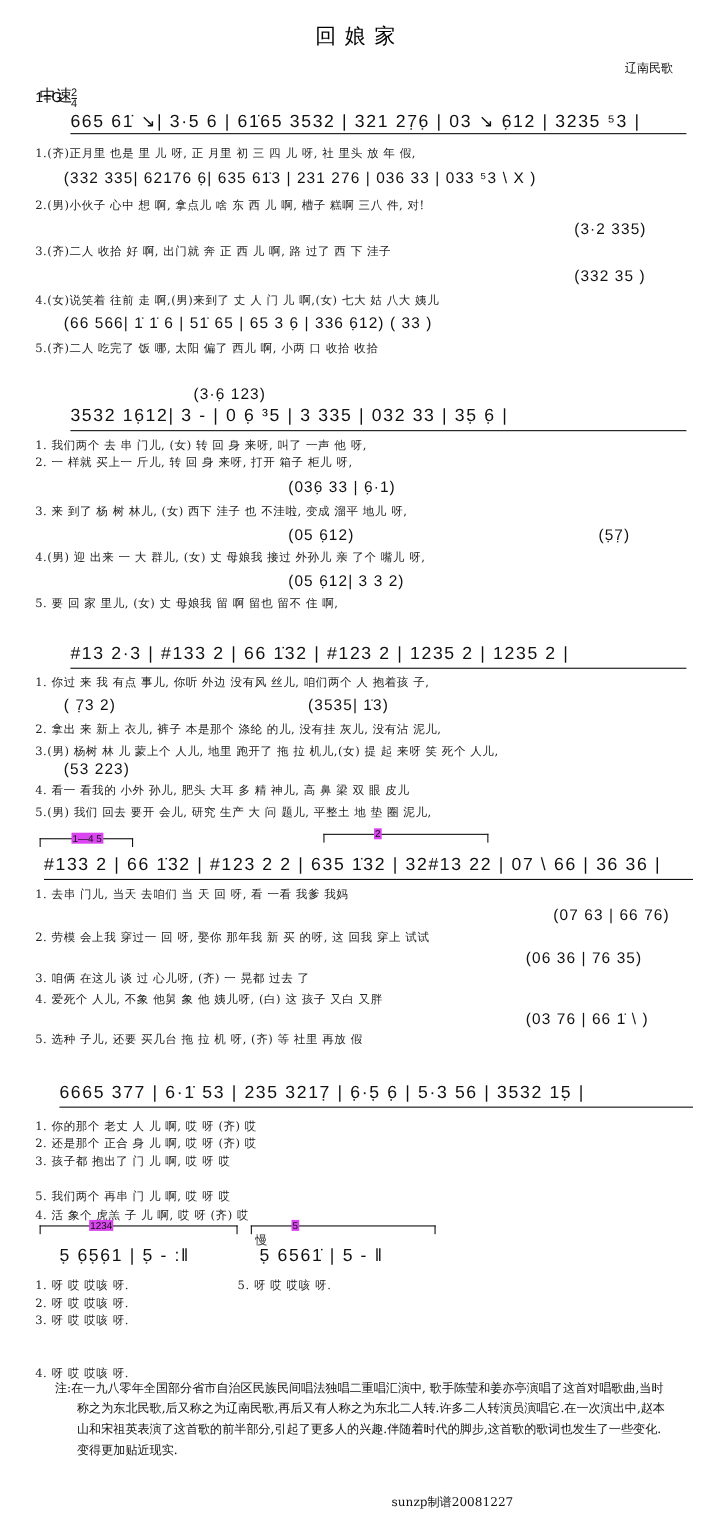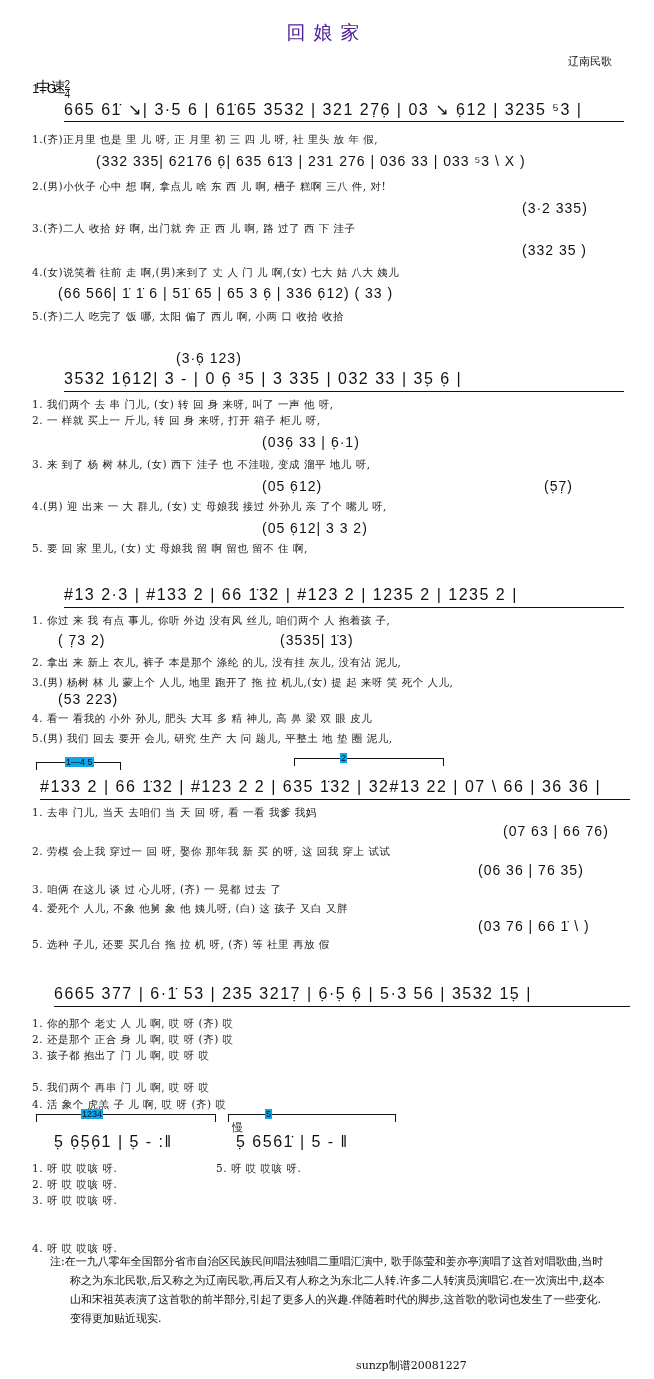--- a/index.html
+++ b/index.html
@@ -1,51 +1,51 @@
 <!DOCTYPE html>
 <html><head>
 <meta charset="utf-8">
 <style>
   * { box-sizing: border-box; margin: 0; padding: 0; }
   html, body { width: 654px; height: 1379px; background: #ffffff; overflow: hidden; }
   body { position: relative; font-family: "DejaVu Serif", "Liberation Serif", serif; color: #111; }
   .abs { position: absolute; white-space: nowrap; }
-  .title { left: 0; width: 654px; top: 20px; text-align: center; font-size: 19px; color: #4c1d95; letter-spacing: 8px; }
+  .title { left: 0; width: 654px; top: 20px; text-align: center; font-size: 19px; color: #000000; letter-spacing: 8px; }
   .key { left: 32px; top: 52px; font-family: "Liberation Sans", sans-serif; font-size: 13px; margin-top: 28px; }
   .frac { display: inline-block; vertical-align: middle; font-size: 10px; line-height: 9px; text-align: center; margin-left: 4px; }
   .frac span { display: block; }
   .frac .top { border-bottom: 1px solid #111; }
   .origin { right: 42px; top: 54px; font-size: 11px; }
   .tempo { left: 36px; top: 78px; font-size: 15px; }
   .notes { font-family: "Liberation Sans", sans-serif; font-size: 16px; letter-spacing: 1.5px; color: #111; }
   .notes-sm { font-family: "Liberation Sans", sans-serif; font-size: 14px; letter-spacing: 1px; }
   .lyric { font-size: 10.5px; color: #222; letter-spacing: 0.5px; }
   .bracket { position: absolute; border: 1px solid #111; border-bottom: none; height: 8px; }
-  .bracket-label { position: absolute; font-family: "Liberation Sans", sans-serif; font-size: 9px; background: #0ea5e9; padding: 0 1px; top: -6px; }
+  .bracket-label { position: absolute; font-family: "Liberation Sans", sans-serif; font-size: 9px; background: #d946ef; padding: 0 1px; top: -6px; }
   .note-text { left: 50px; width: 560px; font-size: 11px; line-height: 19px; white-space: normal; text-indent: -20px; padding-left: 20px; }
   .credit { left: 356px; top: 1358px; font-size: 11px; }
 </style>
 </head>
 <body>
 
 <div class="abs title">回娘家</div>
 <div class="abs key">
   <span>1=G</span>
   <span class="frac">
     <span class="top">2</span>
     <span>4</span>
   </span>
 </div>
 <div class="abs origin">辽南民歌</div>
 <div class="abs tempo">中速</div>
 
 <div class="abs notes" style="left:64px; top:100px;">665 61̇ ↘| 3·5  6 | 61̇65 3532 | 321 27̣6̣ | 03 ↘ 6̣12 | 3235 ⁵3 |</div>
 <div class="abs" style="left:64px; top:121px; width:560px; border-bottom:1px solid #111;"></div>
 <div class="abs lyric" style="left:32px; top:133px;"><span>1.(齐)</span><span>正月里 也是   里 儿 呀,  正 月里 初 三   四 儿 呀,      社  里头   放 年  假,</span></div>
-<div class="abs notes-sm" style="left:58px; top:153px;margin-left:38px;">(332 335| 62176 6̣| 635  61̇3 | 231 276 | 036  33 | 033 ⁵3 \ X )</div>
+<div class="abs notes-sm" style="left:58px; top:153px;">(332 335| 62176 6̣| 635  61̇3 | 231 276 | 036  33 | 033 ⁵3 \ X )</div>
 <div class="abs lyric" style="left:32px; top:180px;"><span>2.(男)</span><span>小伙子 心中   想 啊,     拿点儿  啥 东   西 儿 啊,      槽子  糕啊    三八  件, 对!</span></div>
 <div class="abs notes-sm" style="left:522px; top:200px;">(3·2  335)</div>
 <div class="abs lyric" style="left:32px; top:222px;"><span>3.(齐)</span><span>二人   收拾   好 啊,     出门就  奔 正   西 儿 啊,      路   过了   西  下  洼子</span></div>
 <div class="abs notes-sm" style="left:522px; top:242px;">(332  35 )</div>
 <div class="abs lyric" style="left:32px; top:266px;"><span>4.(女)</span><span>说笑着 往前   走 啊,(男)来到了  丈 人   门 儿 啊,(女) 七大  姑    八大  姨儿</span></div>
 <div class="abs notes-sm" style="left:58px; top:285px;">(66  566| 1̇  1̇ 6 | 51̇  65 | 65 3 6̣ | 336 6̣12)   ( 33 )</div>
 <div class="abs lyric" style="left:32px; top:310px;"><span>5.(齐)</span><span>二人  吃完了  饭 哪,     太阳   偏了    西儿 啊,      小两  口    收拾  收拾</span></div>
 
 <div class="abs notes-sm" style="left:176px; top:350px;">(3·6̣ 123)</div>
 <div class="abs notes" style="left:64px; top:370px;">3532 16̣12| 3  - | 0 6̣ ³5 | 3  335 | 032 33 | 35̣ 6̣ |</div>

